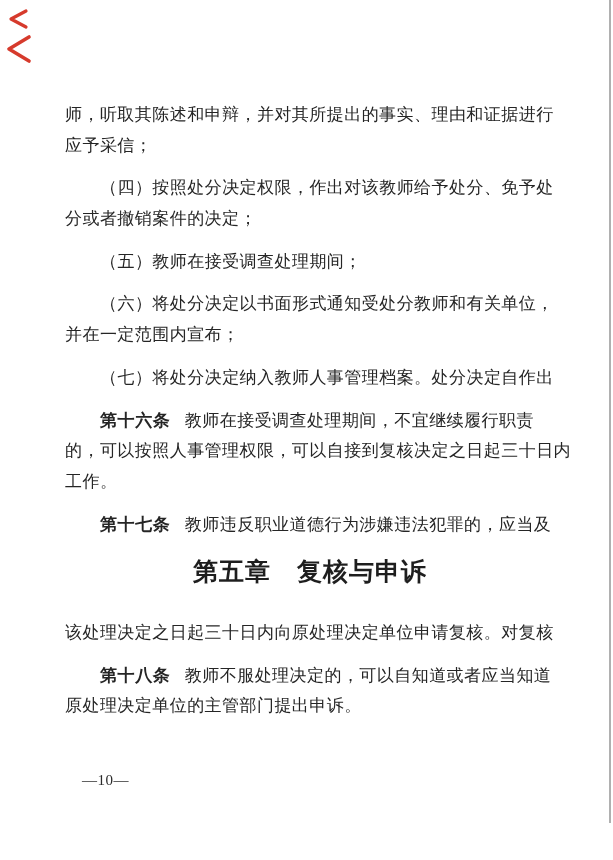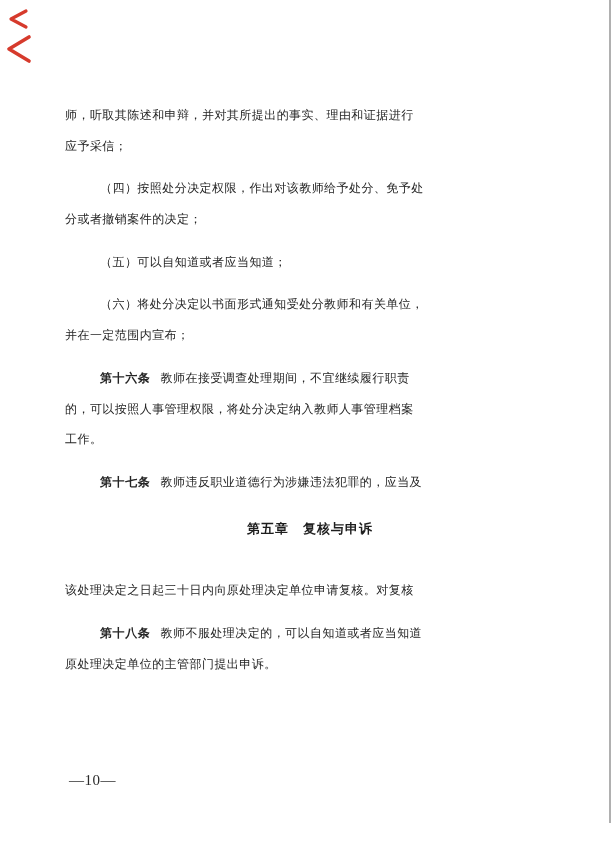--- a/index.html
+++ b/index.html
@@ -38,21 +38,21 @@
   .doc {
     position: absolute;
     left: 65px;
     top: 100px;
     width: 490px;
     color: #252525;
   }
   .line {
     height: 30.7px;
     line-height: 30.7px;
-    font-size: 12px;
+    font-size: 17px;
     letter-spacing: 0.45px;
     white-space: nowrap;
   }
   .indent {
     padding-left: 35px;
     margin-top: 12px;
   }
   
   .b {
     font-family: Liberation Sans, sans-serif;
@@ -60,27 +60,27 @@
     margin-right: 0.85em;
     letter-spacing: 0.6px;
   }
   .chapter {
     height: 30.7px;
     line-height: 30.7px;
     margin: 16px 0 31px 0;
     text-align: center;
     font-family: "Liberation Sans", "DejaVu Sans", sans-serif;
     font-weight: 700;
-    font-size: 13px;
+    font-size: 25px;
     letter-spacing: 1px;
     color: #1e1e1e;
   }
   .pageno {
     position: absolute;
-    left: 69px;
+    left: 82px;
     top: 772px;
     font-size: 15px;
     letter-spacing: 0.5px;
     color: #2a2a2a;
   }
 </style>
 </head>
 <body>
 
 <div class="page">
@@ -88,25 +88,26 @@
   <svg class="stamp-marks" width="32" height="60" viewBox="0 0 32 60">
     <polyline points="22,5 7,13 22,21" fill="none" stroke="#d63a2c" stroke-width="3.2" stroke-linecap="round" stroke-linejoin="round"></polyline>
     <polyline points="25,31 5,43 25,55" fill="none" stroke="#d63a2c" stroke-width="3.6" stroke-linecap="round" stroke-linejoin="round"></polyline>
   </svg>
 
   <div class="doc">
     <div class="line"><span>师，听取其陈述和申辩，并对其所提出的事实、理由和证据进行</span></div>
     <div class="line"><span>应予采信；</span></div>
     <div class="line indent"><span>（四）按照处分决定权限，作出对该教师给予处分、免予处</span></div>
     <div class="line"><span>分或者撤销案件的决定；</span></div>
-    <div class="line indent"><span>（五）可以自知道或者应当知道；</span></div>
+    <div class="line indent"><span>（五）教师在接受调查处理期间；</span></div>
     <div class="line indent"><span>（六）将处分决定以书面形式通知受处分教师和有关单位，</span></div>
     <div class="line"><span>并在一定范围内宣布；</span></div>
+    <div class="line indent"><span>（七）将处分决定纳入教师人事管理档案。处分决定自作出</span></div>
     <div class="line indent"><span class="b">第十六条</span><span>教师在接受调查处理期间，不宜继续履行职责</span></div>
-    <div class="line"><span>的，可以按照人事管理权限，将处分决定纳入教师人事管理档案</span></div>
+    <div class="line"><span>的，可以按照人事管理权限，可以自接到复核决定之日起三十日内</span></div>
     <div class="line"><span>工作。</span></div>
     <div class="line indent"><span class="b">第十七条</span><span>教师违反职业道德行为涉嫌违法犯罪的，应当及</span></div>
 
     <div class="chapter">第五章　复核与申诉</div>
 
     <div class="line"><span>该处理决定之日起三十日内向原处理决定单位申请复核。对复核</span></div>
     <div class="line indent"><span class="b">第十八条</span><span>教师不服处理决定的，可以自知道或者应当知道</span></div>
     <div class="line"><span>原处理决定单位的主管部门提出申诉。</span></div>
   </div>
 

